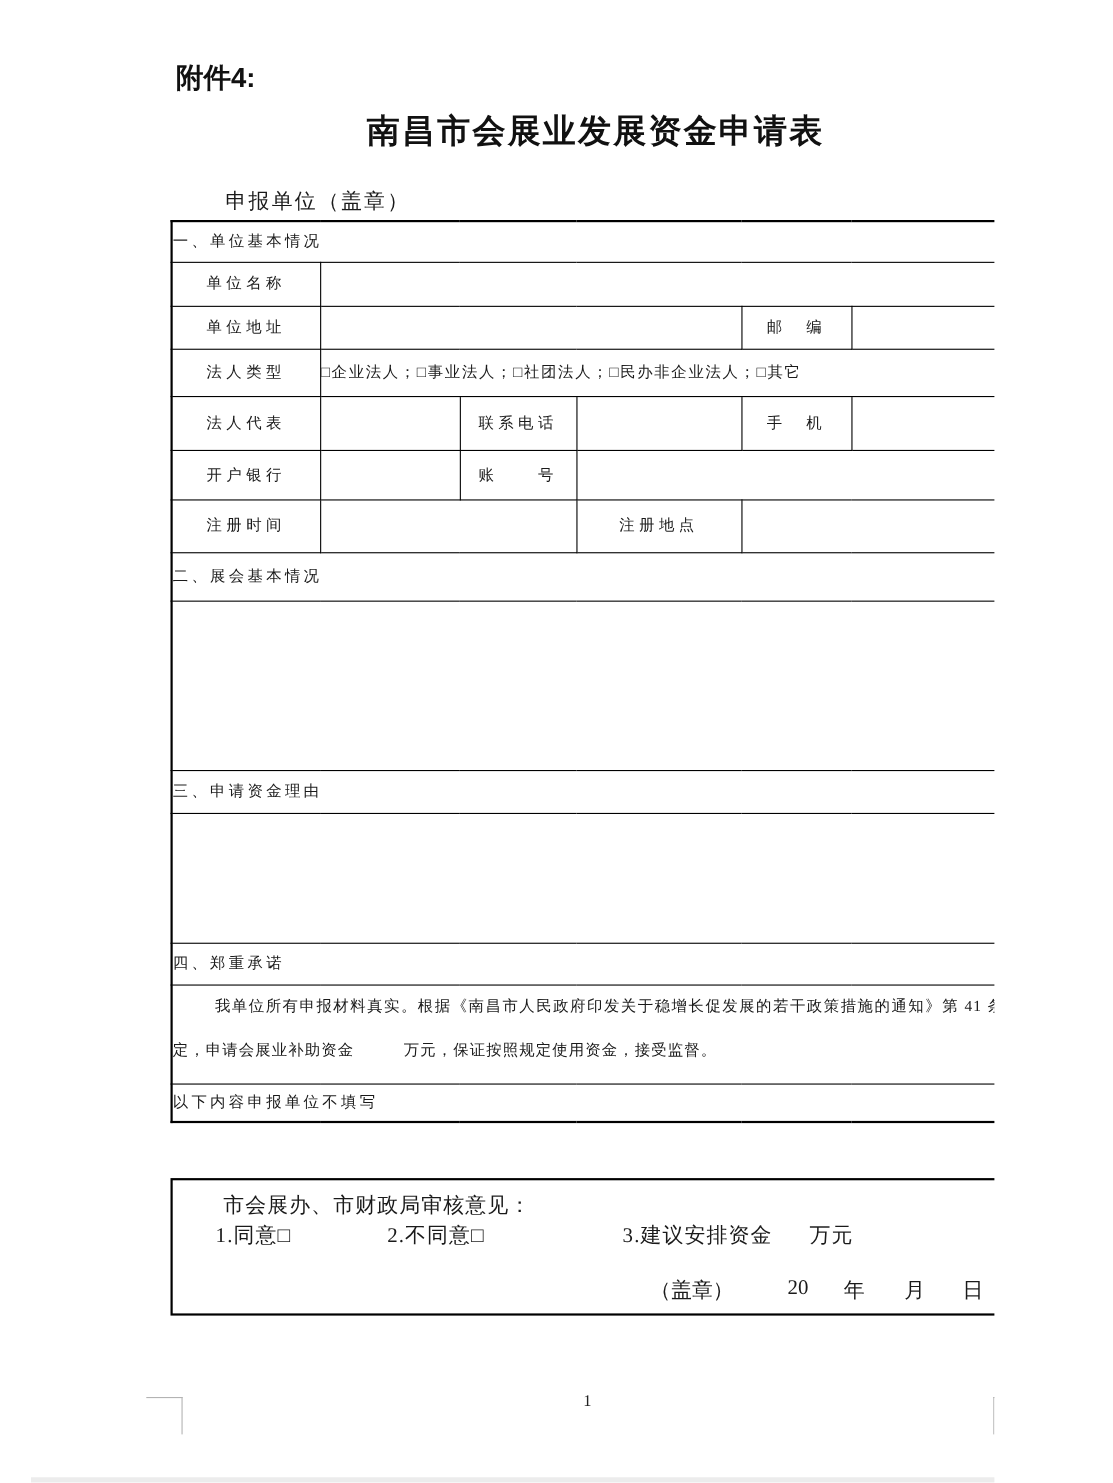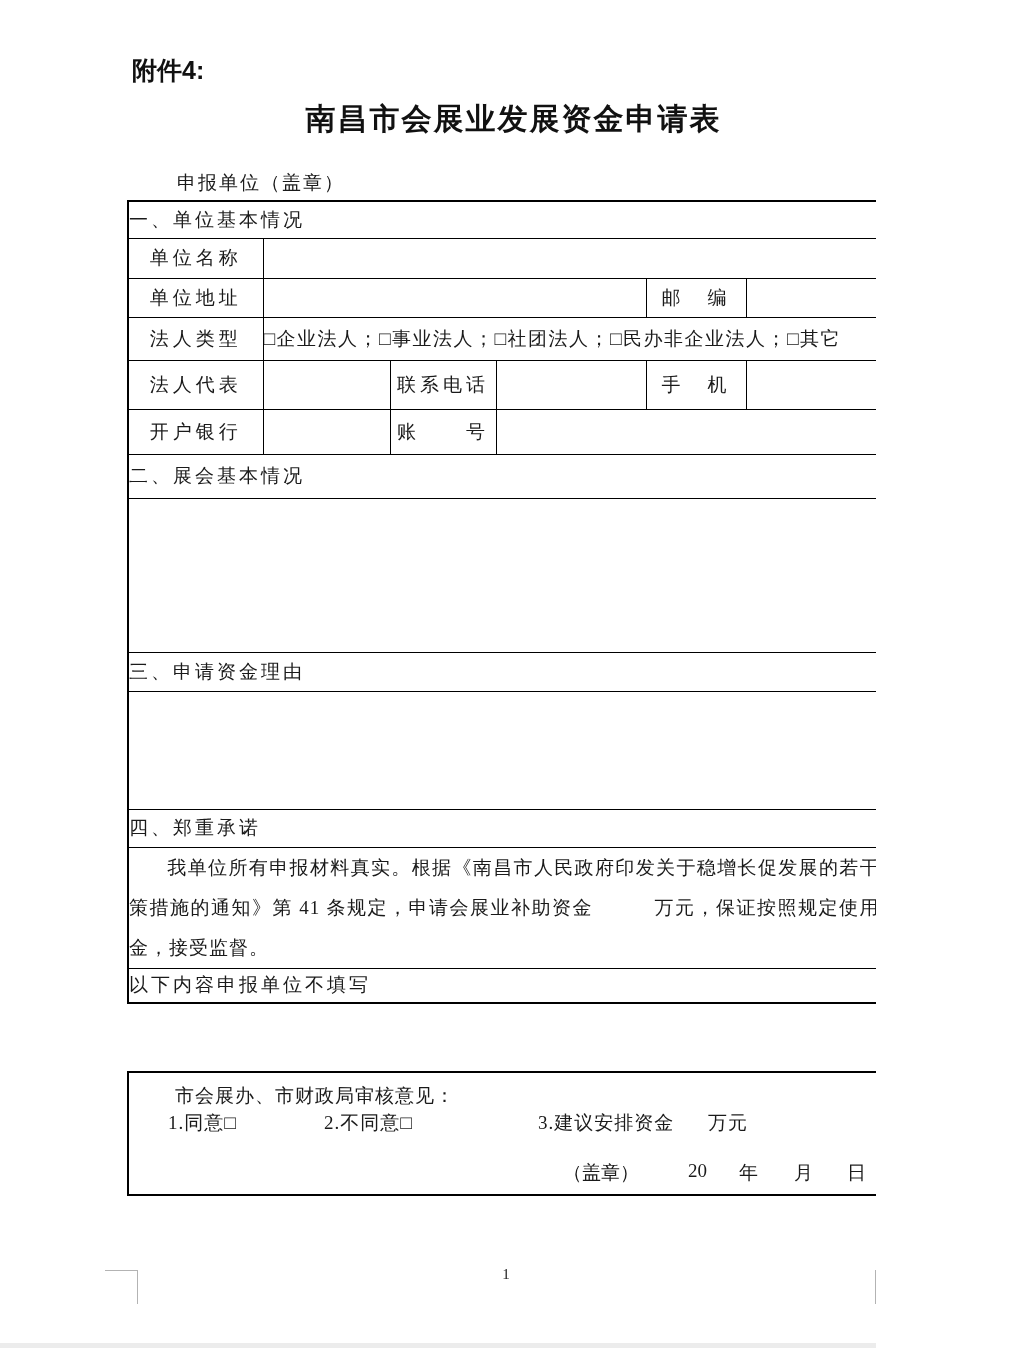--- a/index.html
+++ b/index.html
@@ -3,20 +3,21 @@
 <meta charset="utf-8">
 <style>
   html,body{margin:0;padding:0;background:#fff;}
   #page{
     position:relative;
     width:876px;height:1348px;
     background:#ffffff;
     overflow:hidden;
     font-family:"Liberation Serif",serif;
     color:#1a1a1a;
+    margin-left:28px;
   }
   .abs{position:absolute;}
   
   .attachment{
     left:132px;top:54px;
     font-family:"Liberation Sans",sans-serif;
     font-weight:700;font-size:25px;color:#111;
   }
   .doc-title{
     left:127px;top:99px;width:773px;
@@ -27,21 +28,21 @@
   .applicant{
     left:177px;top:170px;
     font-size:19px;letter-spacing:2px;
   }
   
   table.form{
     position:absolute;left:127px;top:200px;
     width:775px;
     border-collapse:collapse;
     table-layout:fixed;
-    font-size:19px;
+    font-size:14px;
   }
   table.form td{
     border:1px solid #000;
     padding:0;
     overflow:hidden;
   }
   table.form{border:2px solid #000;}
   td.sec{
     text-align:left;padding-left:46px;
     letter-spacing:3px;vertical-align:middle;
@@ -148,20 +149,26 @@
         <td class="blank"></td>
         <td class="lbl">手　机</td>
         <td class="blank"></td>
       </tr>
       <tr class="h45">
         <td class="lbl">开户银行</td>
         <td class="blank"></td>
         <td class="lbl">账　　号</td>
         <td colspan="3" class="blank"></td>
       </tr>
+      <tr class="h48">
+        <td class="lbl">注册时间</td>
+        <td colspan="2" class="blank"></td>
+        <td class="lbl">注册地点</td>
+        <td colspan="2" class="blank"></td>
+      </tr>
       <tr class="h44">
         <td colspan="6" class="sec">二、展会基本情况</td>
       </tr>
       <tr class="h154">
         <td colspan="6" class="blank"></td>
       </tr>
       <tr class="h39">
         <td colspan="6" class="sec">三、申请资金理由</td>
       </tr>
       <tr class="h118">

